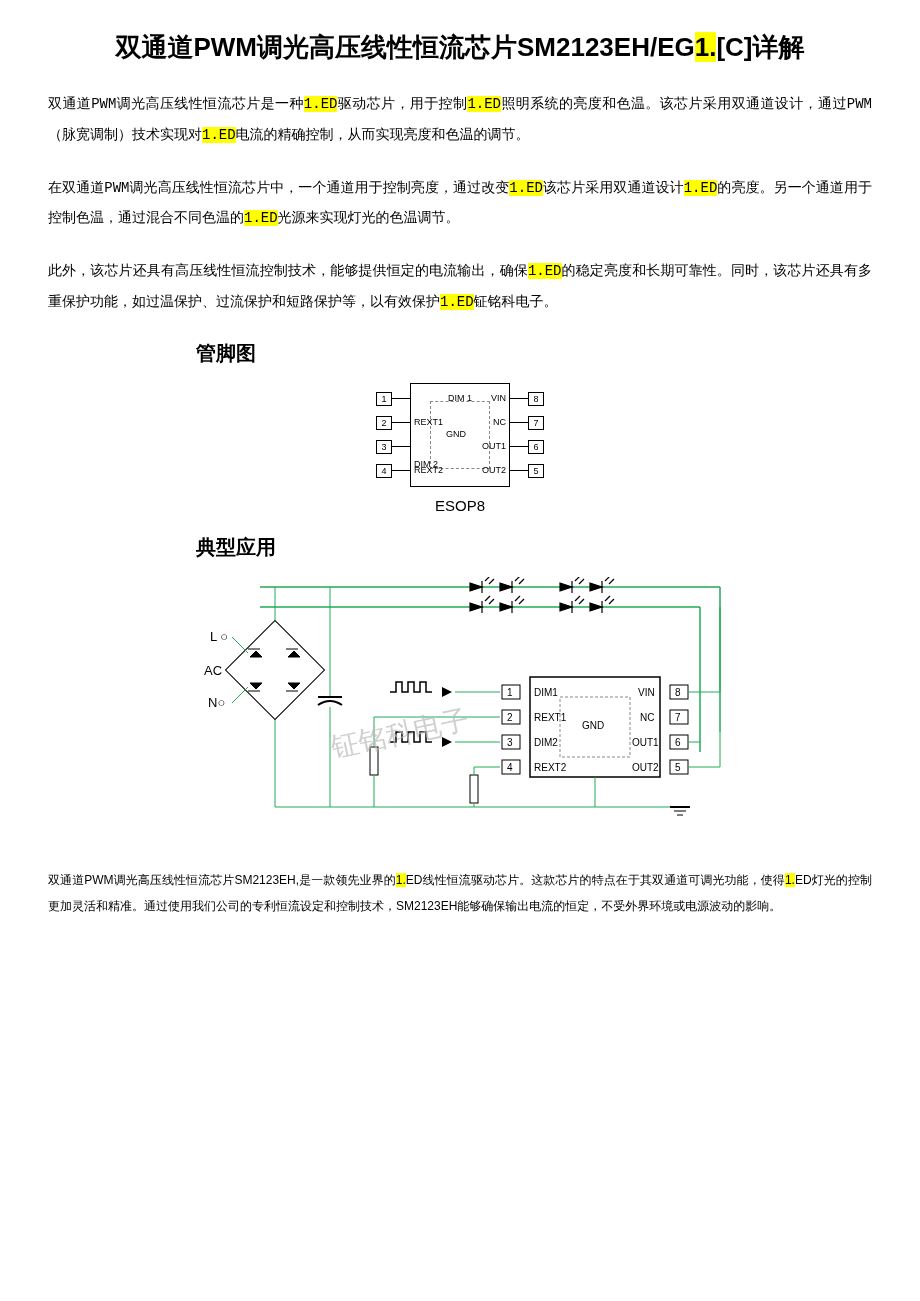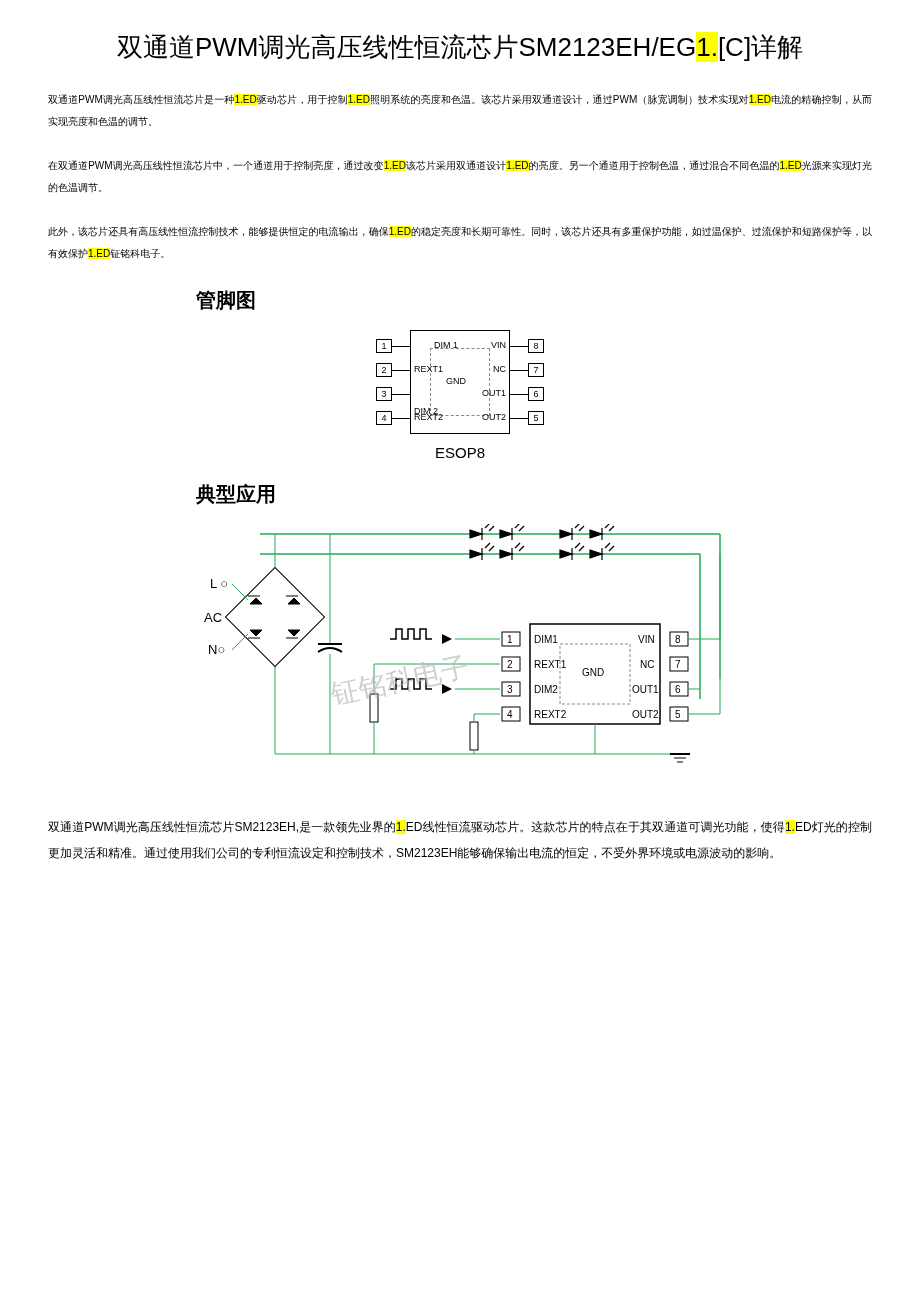--- a/index.html
+++ b/index.html
@@ -6,30 +6,31 @@
   body {
     width: 920px;
     height: 1301px;
     background: #fff;
     font-family: "Microsoft YaHei", "SimSun", Arial, sans-serif;
     color: #000;
     padding: 30px 48px 0 48px;
   }
   h1 {
     font-size: 26px;
-    font-weight: normal;
+    font-weight: bold;
     text-align: center;
     margin-bottom: 24px;
   }
   .hl { background: #ffff00; }
   .para {
-    font-size: 10px;
+    font-size: 14px;
     line-height: 2.2;
     margin-bottom: 22px;
     text-align: justify;
+    font-family: Liberation Mono, monospace;
   }
   .section-title {
     font-size: 20px;
     font-weight: bold;
     margin-left: 148px;
     margin-top: 20px;
     margin-bottom: 16px;
   }
   .pin-diagram {
     margin: 0 auto 6px;
@@ -135,21 +136,21 @@
 
 <div class="pin-diagram">
   <div class="chip">
     <div class="chip-body"></div>
     <div class="chip-pad"></div>
     <div class="chip-gnd">GND</div>
 
     <div class="pin-row" style="top:6px;">
       <div class="pin-box">1</div>
         <div class="pin-line"></div>
-      <span class="pin-label" style="left:38px;top:4px;padding-left:20px;">DIM 1</span>
+      <span class="pin-label" style="left:52px;top:4px;padding-left:20px;">DIM 1</span>
       <span class="pin-label" style="right:38px;top:4px;">VIN</span>
       <div style="flex:1"></div>
         <div class="pin-line"></div>
       <div class="pin-box">8</div>
     </div>
     <div class="pin-row" style="top:30px;">
       <div class="pin-box">2</div>
         <div class="pin-line"></div>
       <span class="pin-label" style="left:38px;top:4px;">REXT1</span>
       <span class="pin-label" style="right:38px;top:4px;">NC</span>

